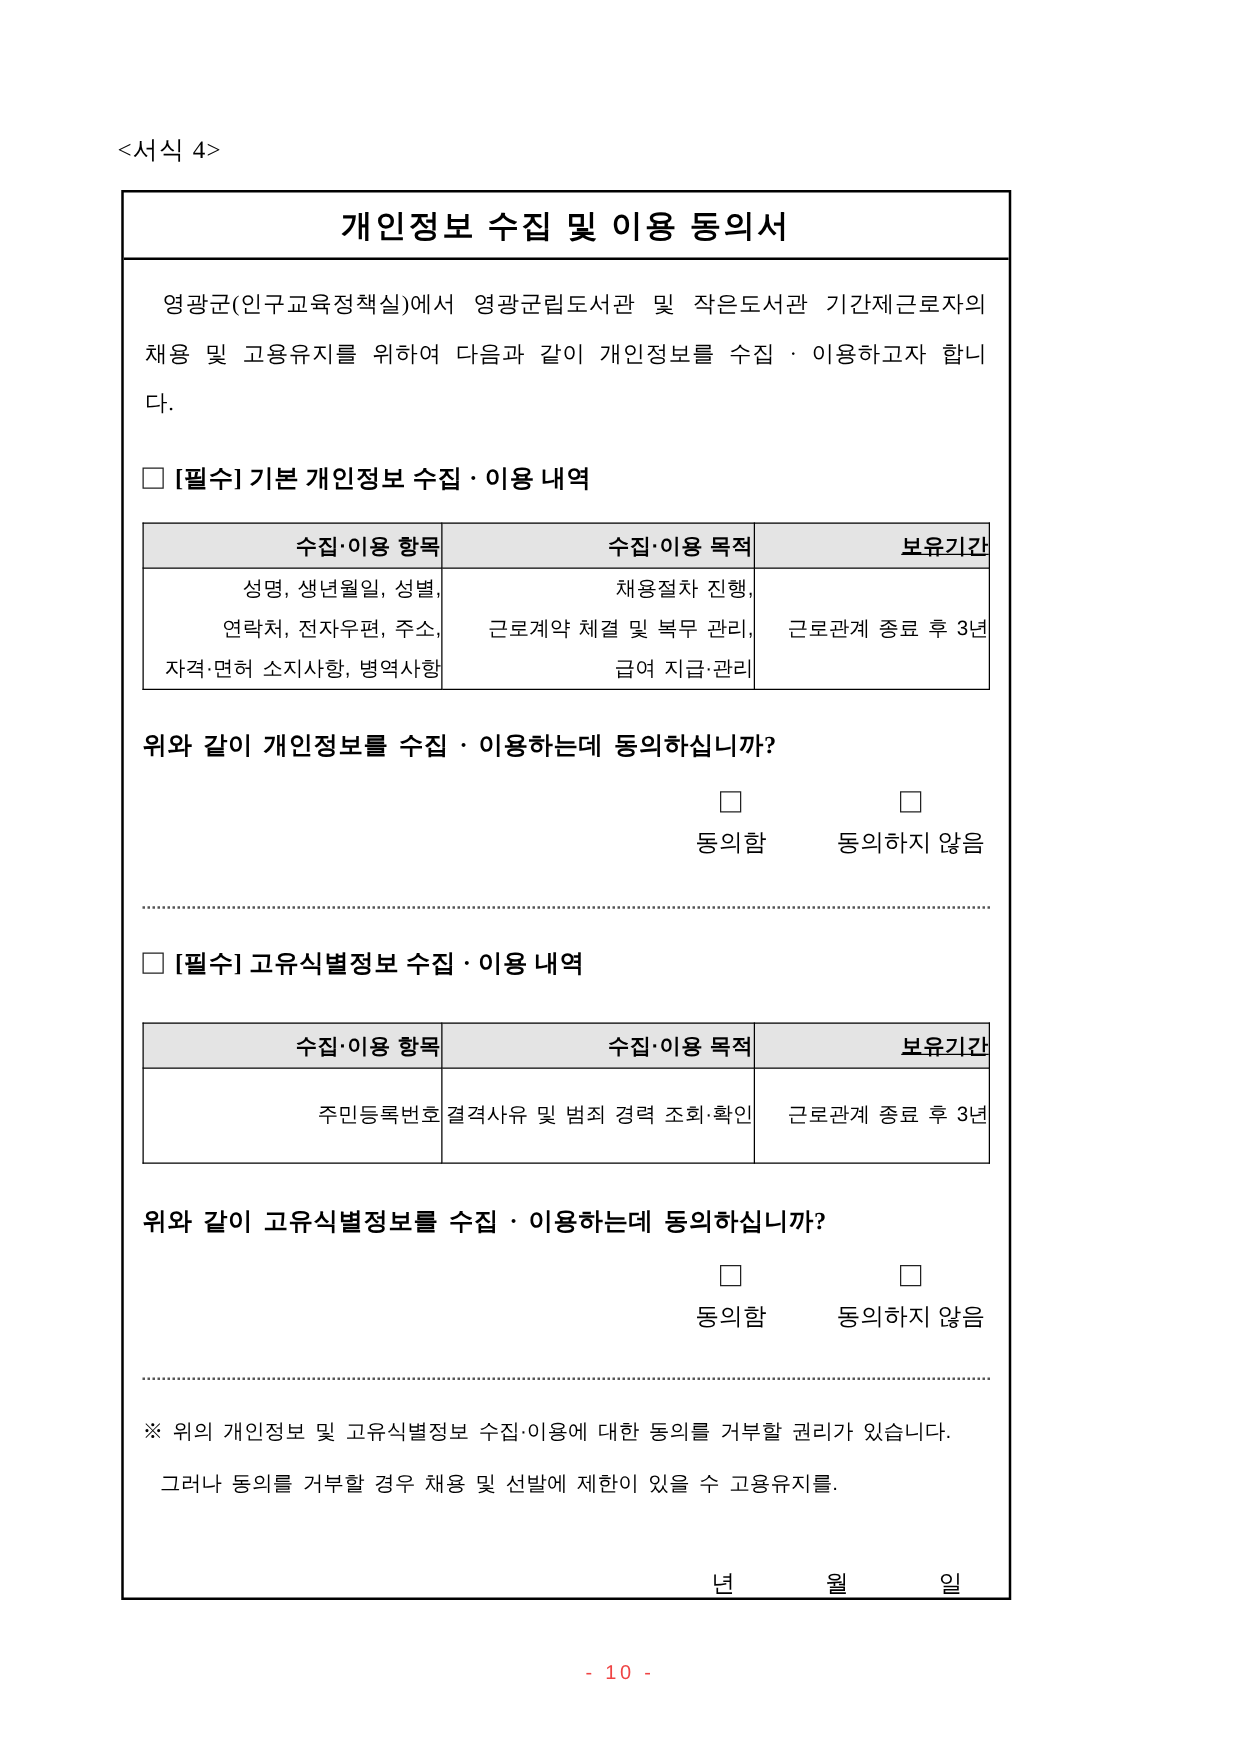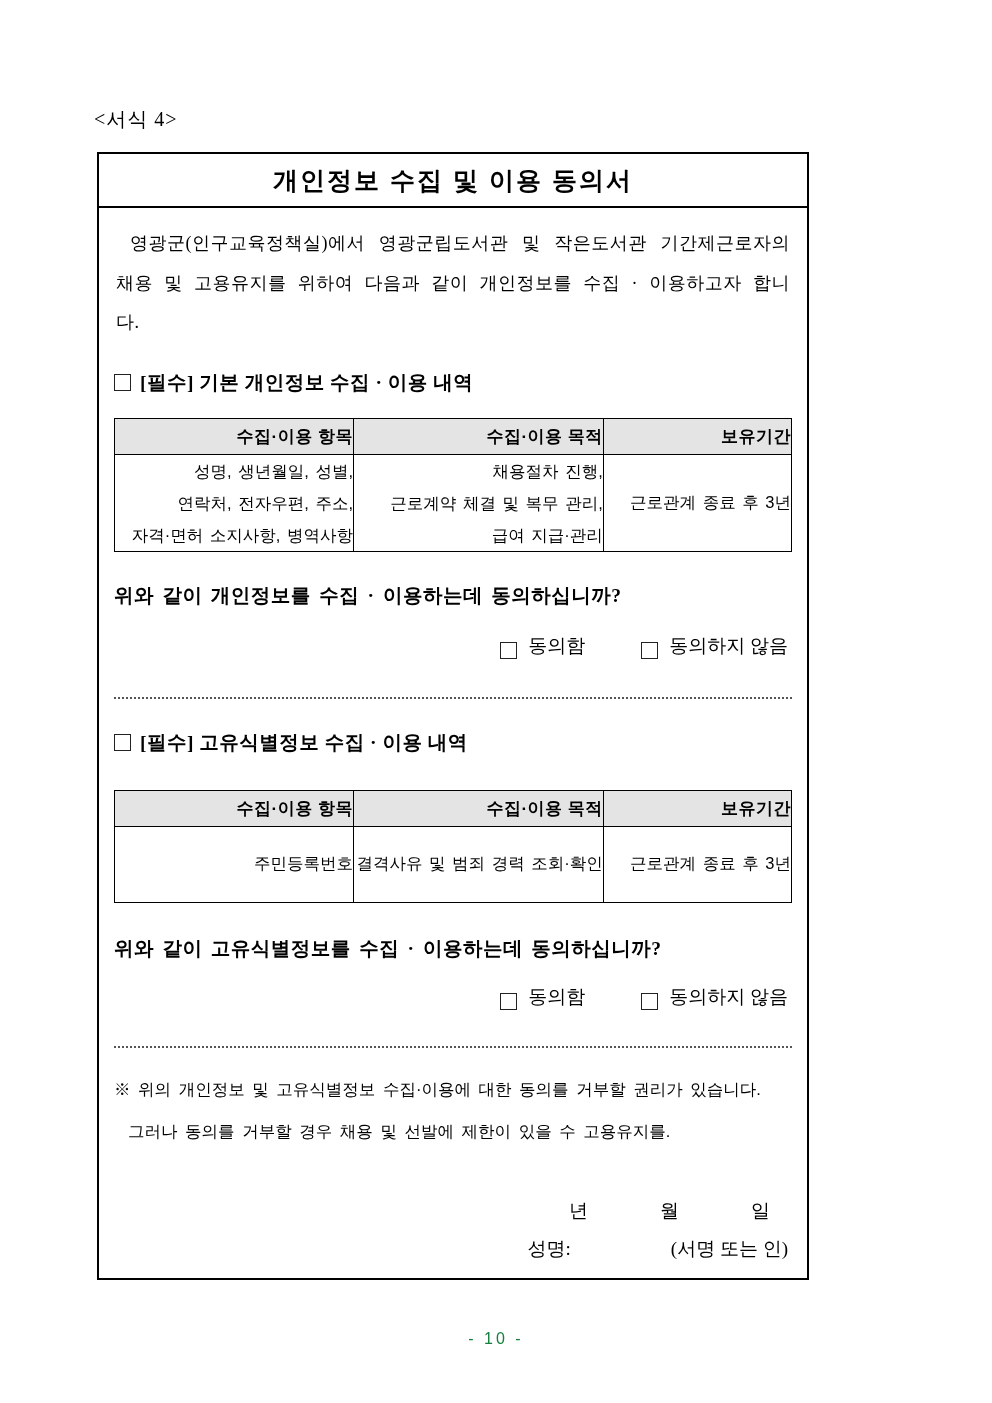--- a/index.html
+++ b/index.html
@@ -83,37 +83,37 @@
     border: 1px solid #000;
     font-size: 16.5px;
     vertical-align: middle;
     word-spacing: 2px;
   }
   .consent-table.t1 td { height: 97px; }
   .consent-table.t2 td { height: 76px; }
   .cell-line { line-height: 32px; }
   .col-items { width: 35.3%; }
   .col-purpose { width: 36.9%; }
-  .col-retention { width: 27.8%; }
+  .col-retention { width: 27.8%; text-decoration: underline; }
 
   .question {
     font-weight: 700; font-size: 19.5px; letter-spacing: 0.5px;
     word-spacing: 3px;
   }
   .question.q1 { margin-top: 30px; }
   .question.q2 { margin-top: 32px; }
 
   .consent-row {
     display: flex; justify-content: flex-end; align-items: center;
     gap: 56px; padding-right: 4px;
     font-size: 19px;
   }
   .consent-row.r1 { margin-top: 24px; }
   .consent-row.r2 { margin-top: 22px; }
-  .consent-option { display: flex; align-items: flex-end; gap: 11px; }
+  .consent-option { display: flex; align-items: center; gap: 11px; flex-direction: column; }
 
   .dotted-divider {
     border-bottom: 2px dotted #555;
     height: 0;
   }
   .dotted-divider.d1 { margin-top: 38px; }
   .dotted-divider.d2 { margin-top: 36px; }
 
   .notice {
     margin-top: 20px;
@@ -133,21 +133,21 @@
   .sig-recipient {
     margin-top: 16px; gap: 64px; padding-right: 4px;
     font-weight: 700; font-size: 24px;
   }
   .sig-recipient .recipient-name { letter-spacing: 9px; }
 
   .page-number {
     position: absolute; left: 0; top: 1330px; width: 100%;
     text-align: center;
     font-family: "Liberation Sans", sans-serif;
-    font-size: 16px; letter-spacing: 3px; color: #15803d;
+    font-size: 16px; letter-spacing: 3px; color: #ef4444;
   }
 </style>
 </head>
 <body>
 
 <div class="form-label">&lt;서식 4&gt;</div>
 
 <div class="doc-box">
 
   <div class="doc-title-wrap">

